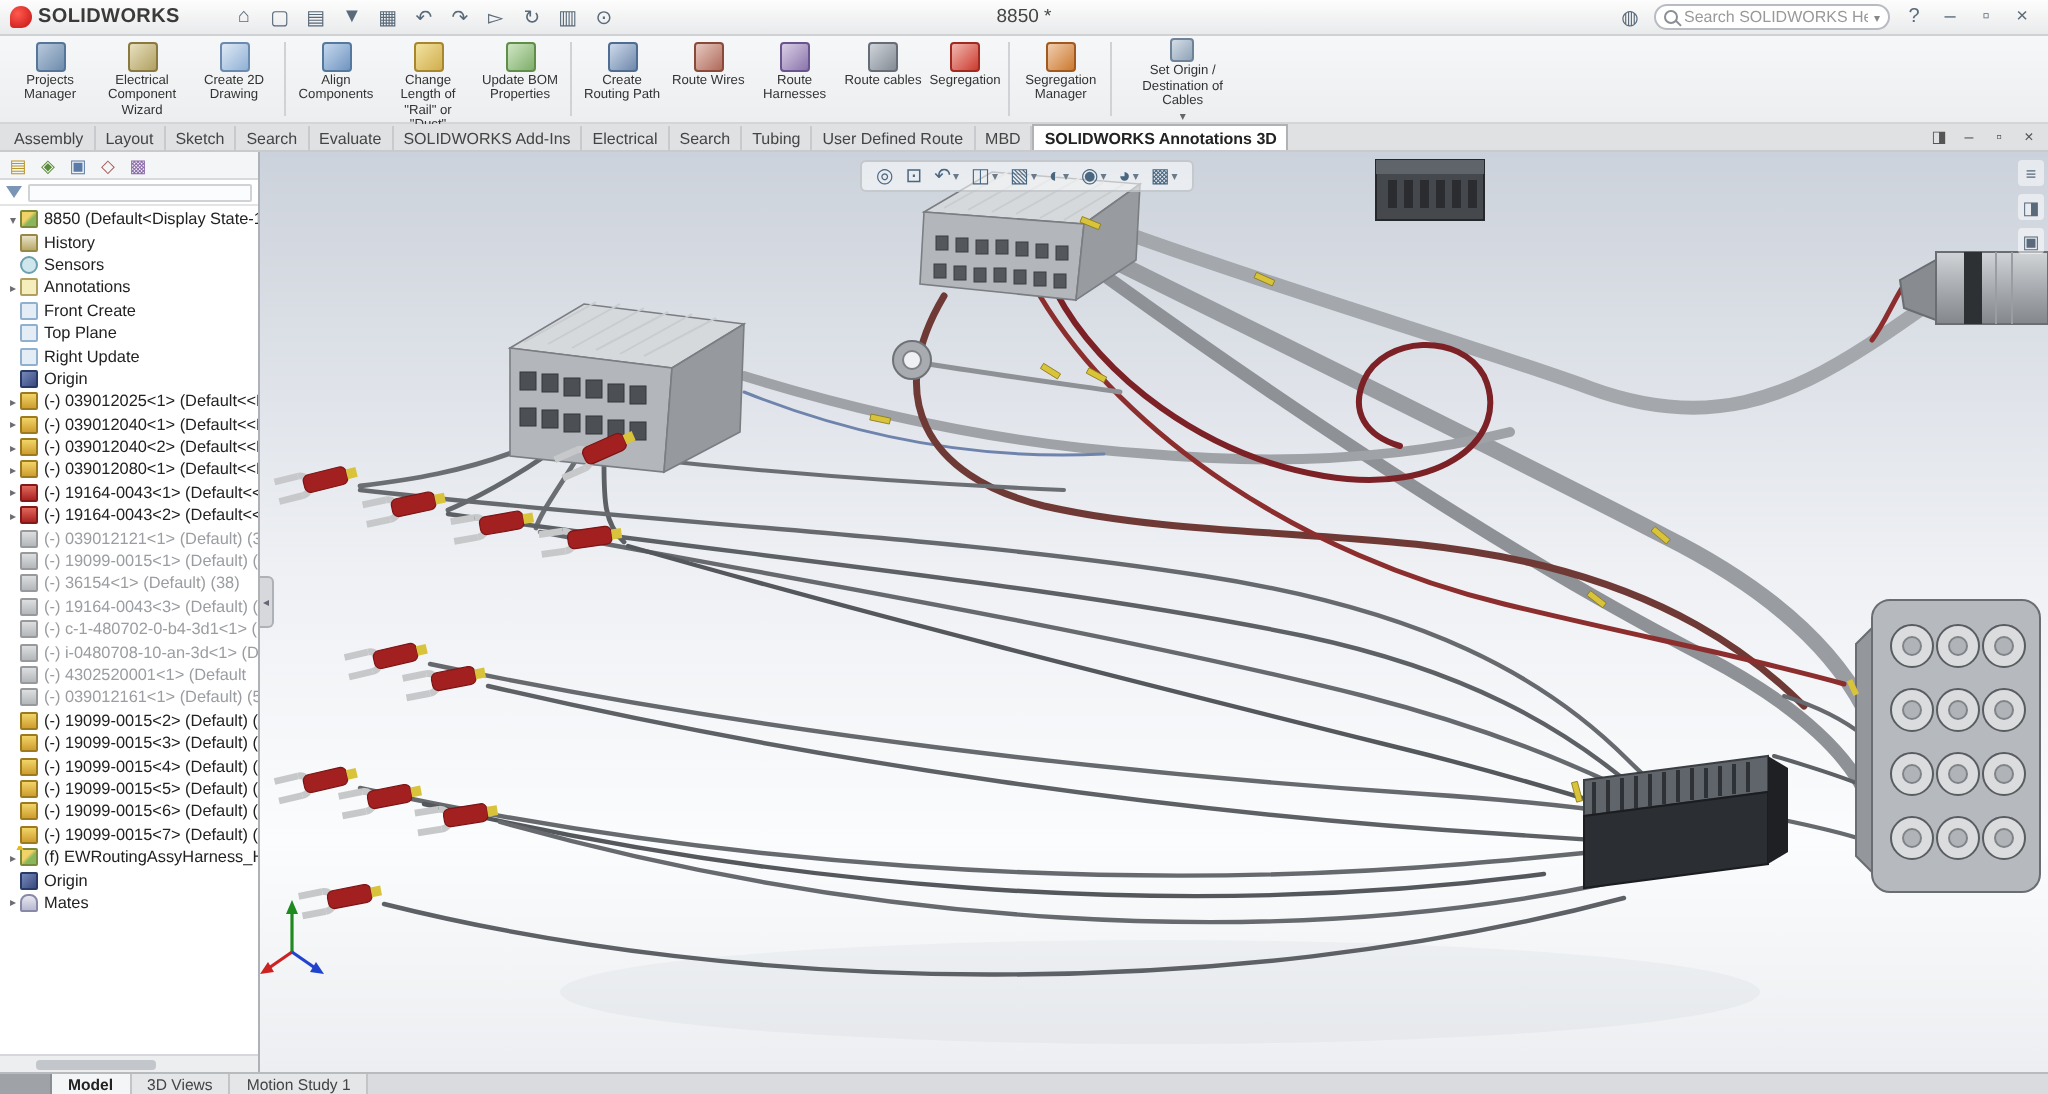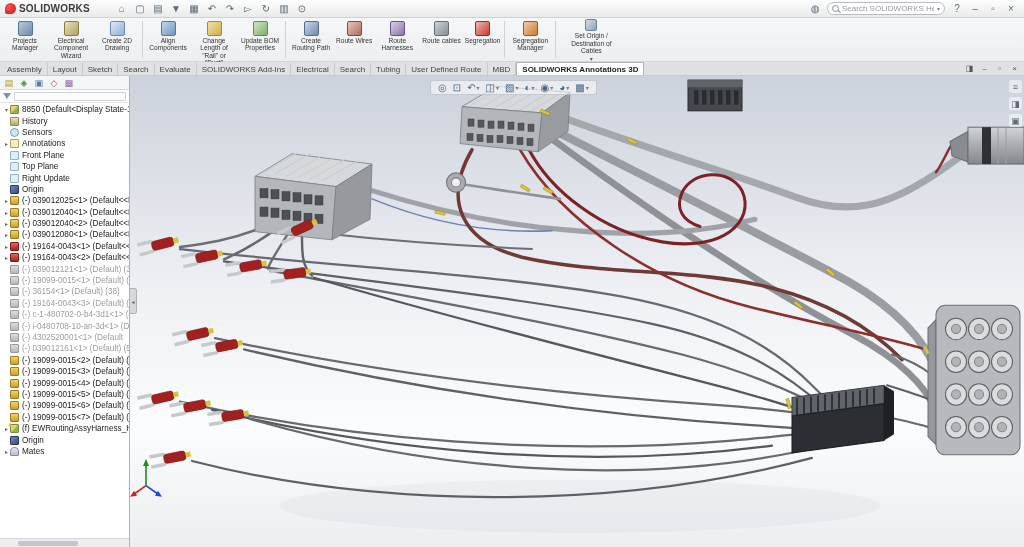--- a/index.html
+++ b/index.html
@@ -110,20 +110,21 @@
         <span class="tbico">▤</span>
         <span class="tbico">▼</span>
         <span class="tbico">▦</span>
         <span class="tbico">↶</span>
         <span class="tbico">↷</span>
         <span class="tbico">▻</span>
         <span class="tbico">↻</span>
         <span class="tbico">▥</span>
         <span class="tbico">⊙</span>
       </span>
+    <span id="doc-title">8850 *</span>
     <span id="tb-right">
       <span id="tb-pre-search" style="display:flex">
           <span class="tbico">◍</span>
         </span>
       <span id="searchbox">
         <span class="mag"></span>
         <input id="search-input" placeholder="Search SOLIDWORKS Help" style="">
         <span class="srch-dd">▾</span>
       </span>
       <span id="tb-right-icons" style="display:flex">
@@ -249,21 +250,21 @@
             <span class="tlbl">Sensors</span>
           </div>
           <div class="trow">
             <span class="tarr">▸</span>
             <span class="tico annotations"></span>
             <span class="tlbl">Annotations</span>
           </div>
           <div class="trow">
             <span class="tarr"></span>
             <span class="tico plane"></span>
-            <span class="tlbl">Front Plane</span>
+            <span class="tlbl">Front Create</span>
           </div>
           <div class="trow">
             <span class="tarr"></span>
             <span class="tico plane"></span>
             <span class="tlbl">Top Plane</span>
           </div>
           <div class="trow">
             <span class="tarr"></span>
             <span class="tico plane"></span>
             <span class="tlbl">Right Update</span>
@@ -649,13 +650,21 @@
         </div>
       <div id="right-tools">
           <span class="rtico">≡</span>
           <span class="rtico">◨</span>
           <span class="rtico">▣</span>
         </div>
       <div id="splitter-tab">◂</div>
     </div>
   </div>
 
+  <div id="statusbar">
+    <span id="sb-handle"></span>
+    <span id="status-tabs" style="display:flex">
+        <span class="stab active">Model</span>
+        <span class="stab">3D Views</span>
+        <span class="stab">Motion Study 1</span>
+      </span>
+  </div>
 </div>
 
 </body></html>

